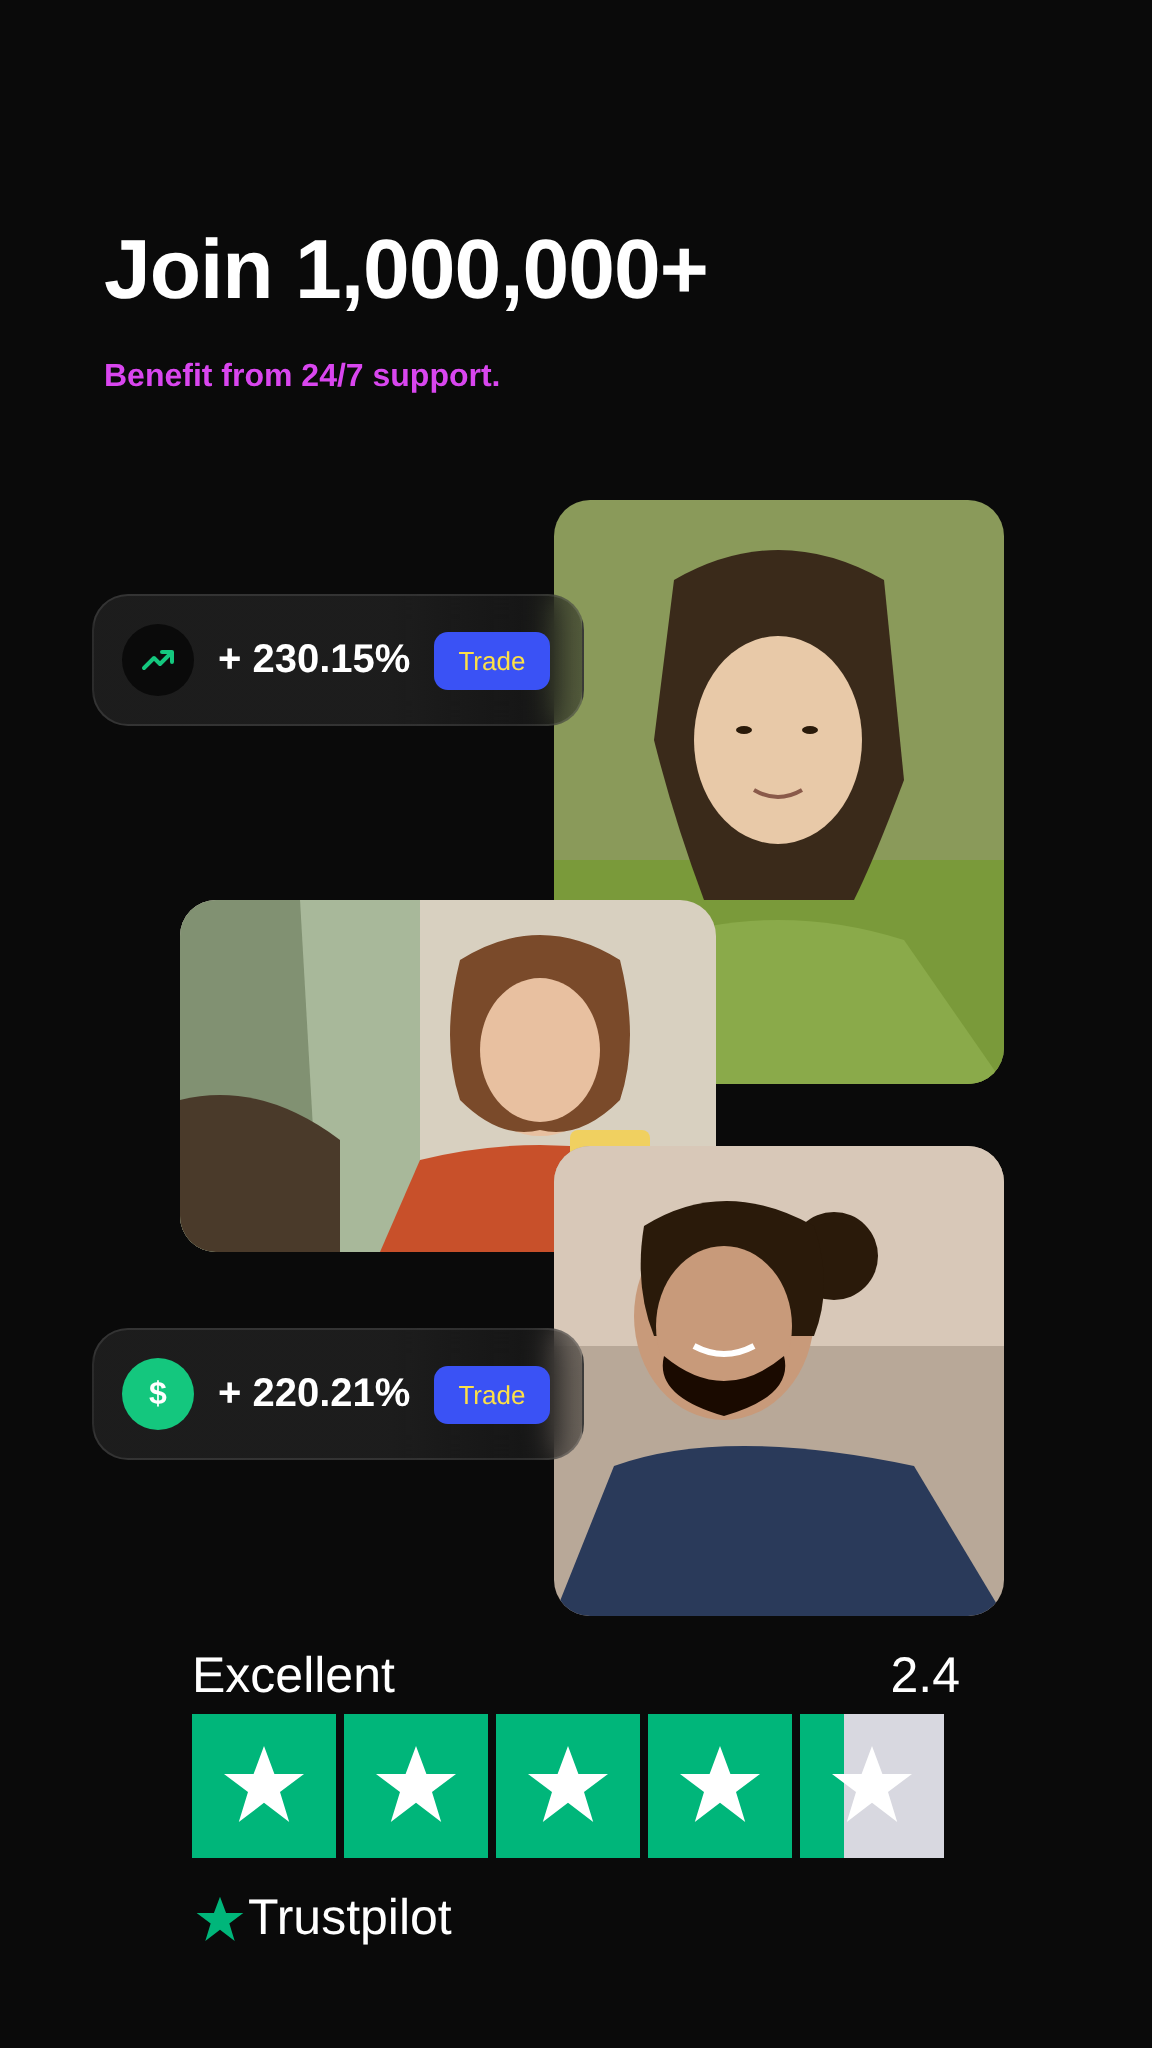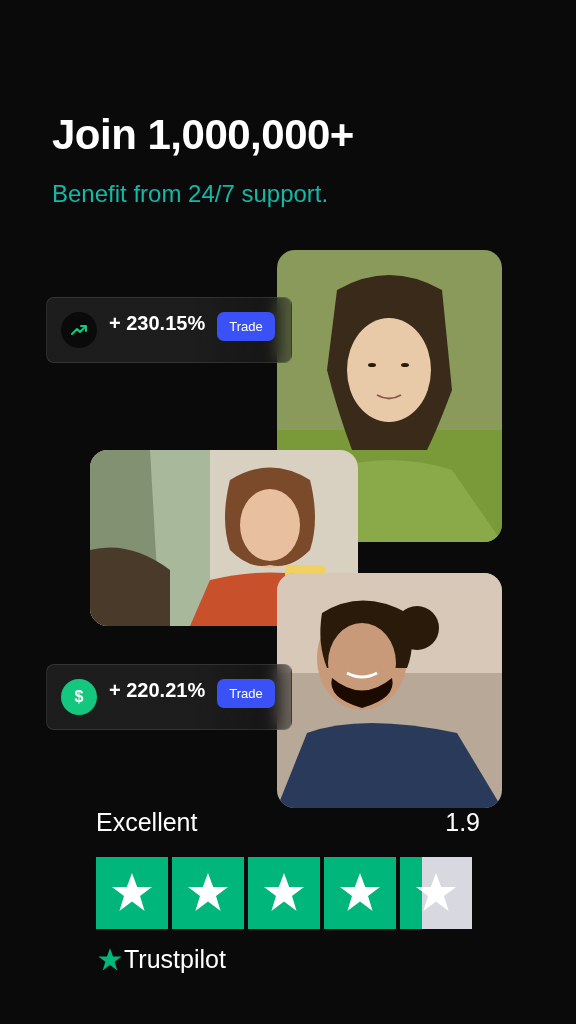--- a/index.html
+++ b/index.html
@@ -8,49 +8,49 @@
       background: #0a0a0a;
       font-family: -apple-system, BlinkMacSystemFont, 'Segoe UI', sans-serif;
       color: #fff; overflow: hidden; position: relative;
     }
     .heading {
       position: absolute; top: 72px; left: 52px;
       font-size: 42px; font-weight: 700; line-height: 1.1; letter-spacing: -0.5px; margin-top: 40px;
     }
     .subtitle {
       position: absolute; top: 180px; left: 52px;
-      font-size: 24px; font-weight: 400; color: #14b8a6;
+      font-size: 16px; font-weight: 700; color: #d946ef;
     }
     .photo { position: absolute; border-radius: 18px; overflow: hidden; }
     .photo-1 { top: 250px; left: 277px; width: 225px; height: 292px; }
     .photo-2 { top: 450px; left: 90px; width: 268px; height: 176px; }
     .photo-3 { top: 573px; left: 277px; width: 225px; height: 235px; }
     .photo svg { width: 100%; height: 100%; display: block; }
     .pill {
-      position: absolute; display: flex; align-items: flex-start;
+      position: absolute; display: flex; align-items: center;
       background: linear-gradient(90deg, rgba(30,30,30,0.95) 0%, rgba(30,30,30,0.95) 60%, rgba(30,30,30,0.5) 100%);
-      border: 1px solid rgba(255,255,255,0.1); border-radius: 8px;
+      border: 1px solid rgba(255,255,255,0.1); border-radius: 18px;
       padding: 14px 16px 14px 14px; gap: 12px;
       backdrop-filter: blur(8px); z-index: 10;
     }
     .pill-1 { top: 297px; left: 46px; }
     .pill-2 { top: 664px; left: 46px; }
     .pill-icon {
       width: 36px; height: 36px; border-radius: 50%;
       display: flex; align-items: center; justify-content: center; flex-shrink: 0;
     }
     .pill-icon-dark { background: #0a0a0a; }
     .pill-icon-green { background: #14c77e; }
     .pill-value { font-size: 20px; font-weight: 700; white-space: nowrap; }
     .trade-btn {
-      background: #3a52f5; color: #ffffff; font-size: 13px; font-weight: 500;
+      background: #3a52f5; color: #fde047; font-size: 13px; font-weight: 500;
       padding: 7px 12px; border-radius: 7px; border: none;
     }
     .trustpilot { position: absolute; bottom: 50px; left: 96px; right: 96px; }
-    .tp-row { display: flex; justify-content: space-between; align-items: baseline; margin-bottom: 20px; }
+    .tp-row { display: flex; justify-content: space-between; align-items: baseline; margin-bottom: 4px; }
     .tp-label { font-size: 25px; font-weight: 400; }
     .tp-score { font-size: 25px; font-weight: 400; }
     .tp-stars { display: flex; gap: 4px; margin-bottom: 16px; }
     .tp-star-box {
       width: 72px; height: 72px; background: #00b67a;
       display: flex; align-items: center; justify-content: center; position: relative;
     }
     .tp-star-box.partial { background: #d8d8e0; }
     .tp-star-box.partial::before {
       content: ''; position: absolute; top: 0; left: 0; bottom: 0;
@@ -134,21 +134,21 @@
         <text x="10" y="15" text-anchor="middle" font-size="16" font-weight="bold" fill="#fff">$</text>
       </svg>
   </div>
   <span class="pill-value">+ 220.21%</span>
   <button class="trade-btn">Trade</button>
 </div>
 
 <div class="trustpilot">
   <div class="tp-row">
     <span class="tp-label">Excellent</span>
-    <span class="tp-score">1.9</span>
+    <span class="tp-score">2.4</span>
   </div>
   <div class="tp-stars">
     <div class="tp-star-box">
         <svg width="48" height="48" viewBox="0 0 24 24">
           <path d="M12 2l2.6 7h7.4l-6 4.5 2.3 7.5-6.3-4.8-6.3 4.8 2.3-7.5-6-4.5h7.4z" fill="#fff"></path>
         </svg>
       </div>
     <div class="tp-star-box">
         <svg width="48" height="48" viewBox="0 0 24 24">
           <path d="M12 2l2.6 7h7.4l-6 4.5 2.3 7.5-6.3-4.8-6.3 4.8 2.3-7.5-6-4.5h7.4z" fill="#fff"></path>

